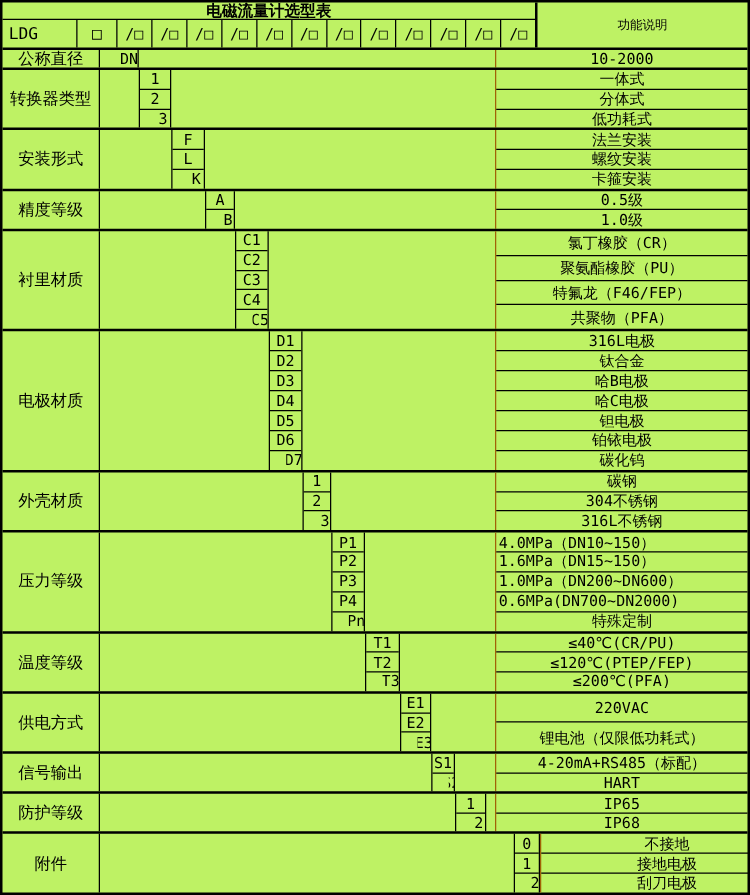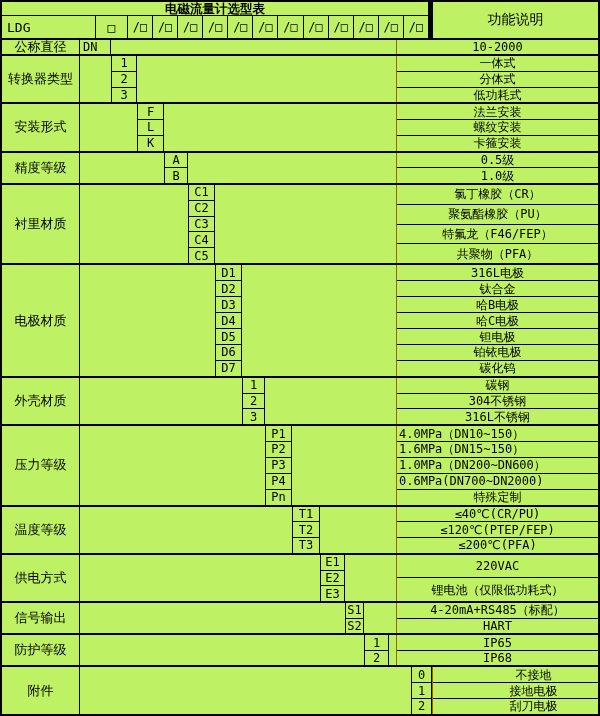--- a/index.html
+++ b/index.html
@@ -23,44 +23,44 @@
   .top-left { flex: 1; display: flex; flex-direction: column; min-width: 0; }
   .title-row {
     height: 14px; flex: none;
     border-bottom: 1px solid #000;
     text-align: center;
     font-size: 12.5px; line-height: 13px;
     font-weight: bold;
   }
   .ldg-row { flex: 1; display: flex; min-height: 0; }
   .ldg-label {
-    width: 94px; flex: none;
+    width: 60px; flex: none;
     border-right: 1px solid #000;
     display: flex; align-items: center;
     padding-left: 5px;
     font-size: 13px;
   }
   .base-cell {
     width: 31px; flex: none;
     display: flex; align-items: center; justify-content: center;
     font-size: 13px;
   }
   .slots { flex: 1; display: flex; min-width: 0; }
   .slot {
     flex: 1;
     border-left: 1px solid #000;
     display: flex; align-items: center; justify-content: center;
     font-size: 12px;
     overflow: hidden;
   }
   .func-header {
     width: 170px; flex: none;
-    border-left: 5px solid #000000;
-    display: flex; align-items: center; justify-content: center;
-    font-size: 14px;
+    border-left: 2px solid #000000;
+    display: flex; align-items: center; justify-content: center;
+    font-size: 10px;
   }
   
   .section {
     display: flex;
     border-top: 2px solid #000;
     height: calc(var(--n) * var(--rh));
     flex: none;
   }
   .sec-label {
     width: 78px; flex: none;
@@ -76,21 +76,21 @@
     border-left: 1px solid #000;
     border-right: 1px solid #000;
   }
   .code {
     flex: 1;
     border-bottom: 1px solid #000;
     display: flex; align-items: center; justify-content: center;
     font-size: 12px;
     overflow: hidden;
   }
-  .code:last-child { border-bottom: none; }
+  .code:last-child { border-bottom: none; margin-left: 13px; }
   .spacer-r { flex: 1; }
   .funcs {
     width: 202px; flex: none;
     display: flex; flex-direction: column;
     border-left: 1px solid #a16207;
   }
   .func {
     flex: 1;
     border-bottom: 1px solid #000;
     display: flex; align-items: center; justify-content: center;

